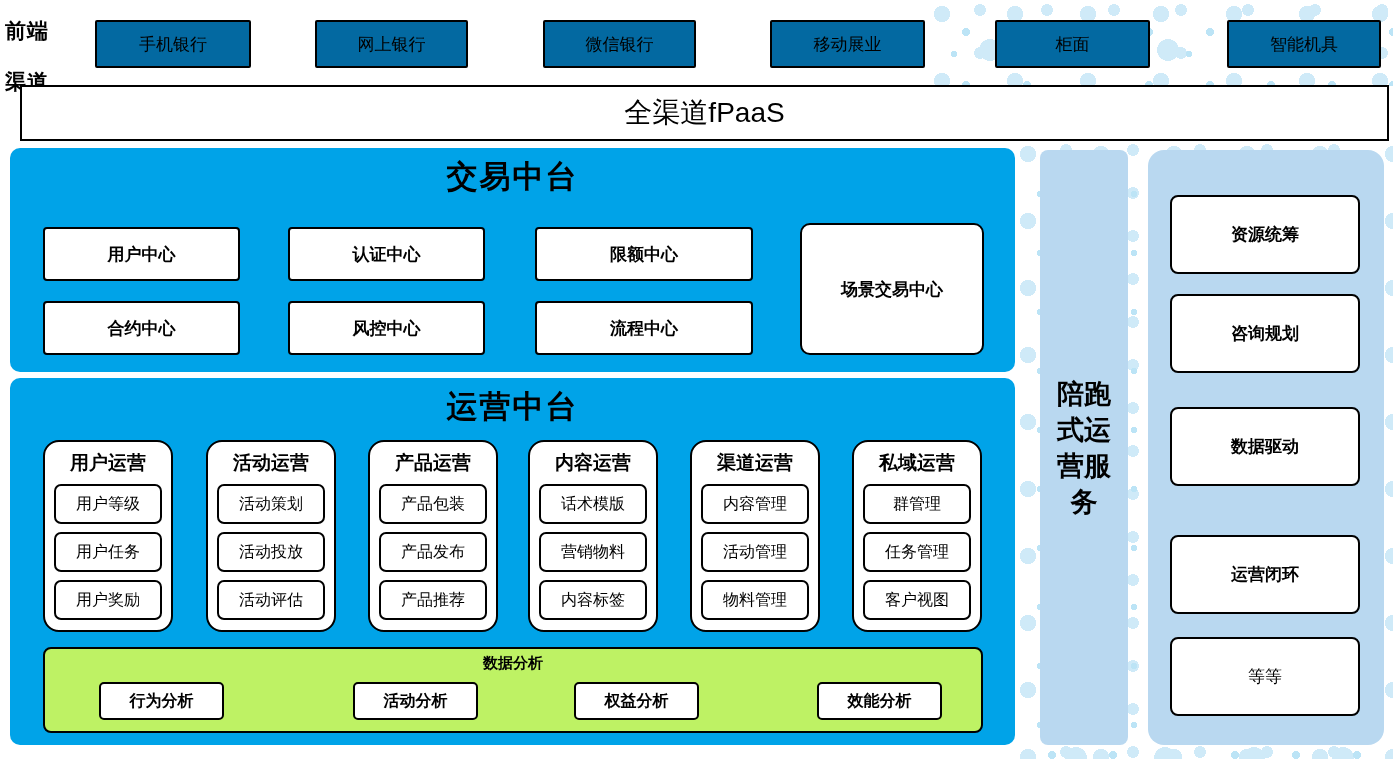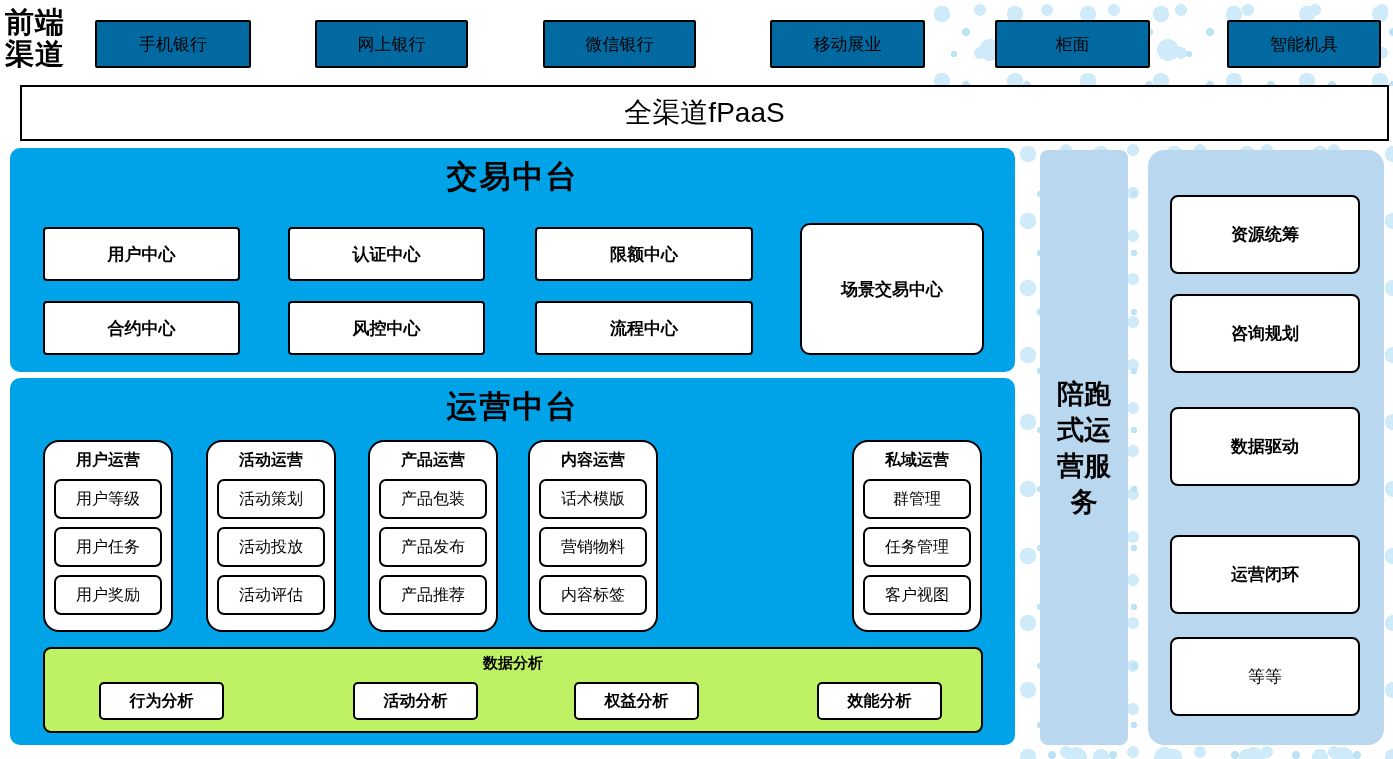--- a/index.html
+++ b/index.html
@@ -26,21 +26,21 @@
   }
   .dots-top{left:930px;top:0;width:463px;height:86px;}
   .dots-right{left:1016px;top:140px;width:377px;height:619px;}
 
   .layer{position:absolute;z-index:1;}
 
   
   .front-label{
     left:5px;top:6px;width:62px;
     font-family:"Liberation Serif","DejaVu Serif",serif;
-    font-weight:900;font-size:29px;line-height:32px;letter-spacing:1px;
+    font-weight:900;font-size:21px;line-height:51px;letter-spacing:1px;
   }
   .chan{
     top:20px;height:48px;background:#0369a1;border:2px solid var(--ink);
     border-radius:2px;display:flex;align-items:center;justify-content:center;
     font-size:17px;box-sizing:border-box;
   }
 
   
   .fpaas{
     left:20px;top:85px;width:1369px;height:56px;background:#fff;
@@ -63,21 +63,21 @@
     font-size:17px;font-weight:700;box-sizing:border-box;
   }
   .scene{border-radius:10px;}
 
   
   .group{
     position:absolute;top:62px;width:130px;height:192px;background:#fff;
     border:2px solid var(--ink);border-radius:16px;box-sizing:border-box;
     display:flex;flex-direction:column;align-items:center;padding:8px 0 0 0;
   }
-  .group-title{font-size:16px;font-weight:700;margin-bottom:8px;}
+  .group-title{font-size:19px;font-weight:700;margin-bottom:8px;}
   .gitem{
     width:108px;height:40px;margin-bottom:8px;border:2px solid var(--ink);border-radius:7px;
     display:flex;align-items:center;justify-content:center;
     font-size:16px;font-weight:400;box-sizing:border-box;background:#fff;
   }
 
   
   .databox{
     position:absolute;left:33px;top:269px;width:940px;height:86px;background:#bef264;
     border:2px solid var(--ink);border-radius:8px;box-sizing:border-box;
@@ -155,20 +155,26 @@
       <div class="gitem">产品包装</div>
       <div class="gitem">产品发布</div>
       <div class="gitem">产品推荐</div>
     </div>
     <div class="group" style="left:518px">
       <div class="group-title">内容运营</div>
       <div class="gitem">话术模版</div>
       <div class="gitem">营销物料</div>
       <div class="gitem">内容标签</div>
     </div>
+    <div class="group" style="left:680px">
+      <div class="group-title">渠道运营</div>
+      <div class="gitem">内容管理</div>
+      <div class="gitem">活动管理</div>
+      <div class="gitem">物料管理</div>
+    </div>
     <div class="group" style="left:842px">
       <div class="group-title">私域运营</div>
       <div class="gitem">群管理</div>
       <div class="gitem">任务管理</div>
       <div class="gitem">客户视图</div>
     </div>
 
     <div class="databox">
       <div class="databox-title">数据分析</div>
       <div class="aitem" style="left:54px">行为分析</div>

